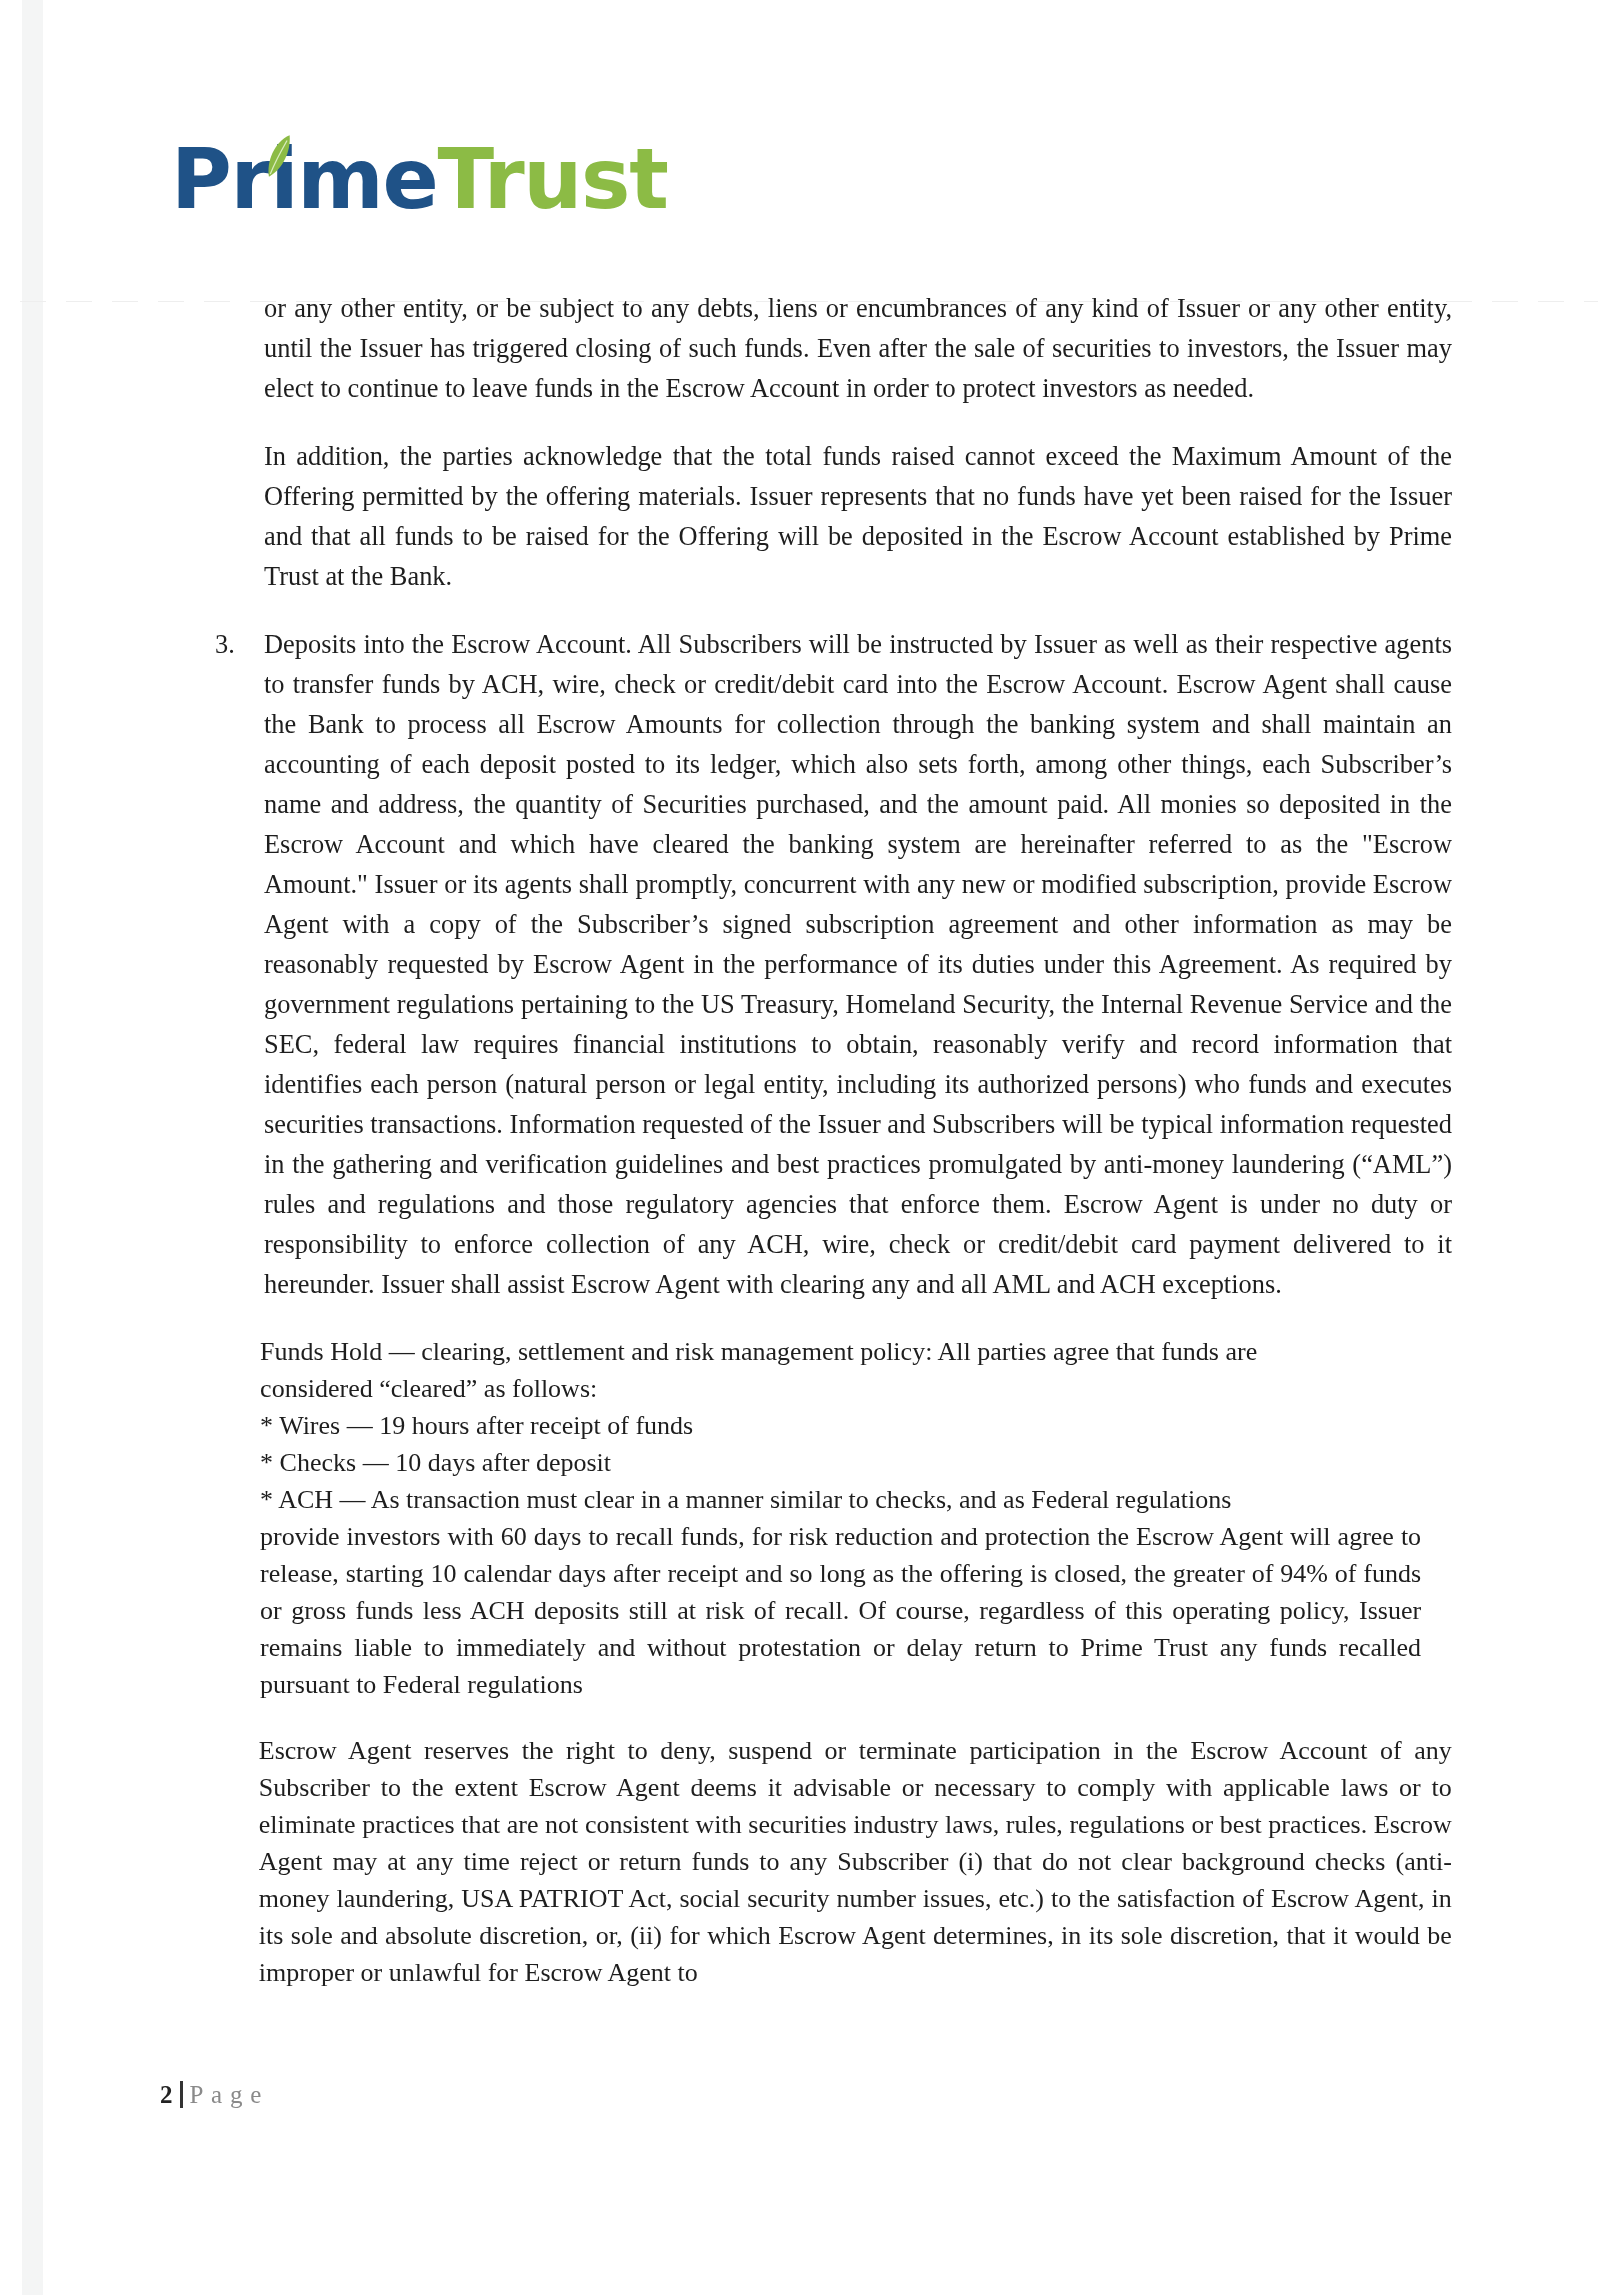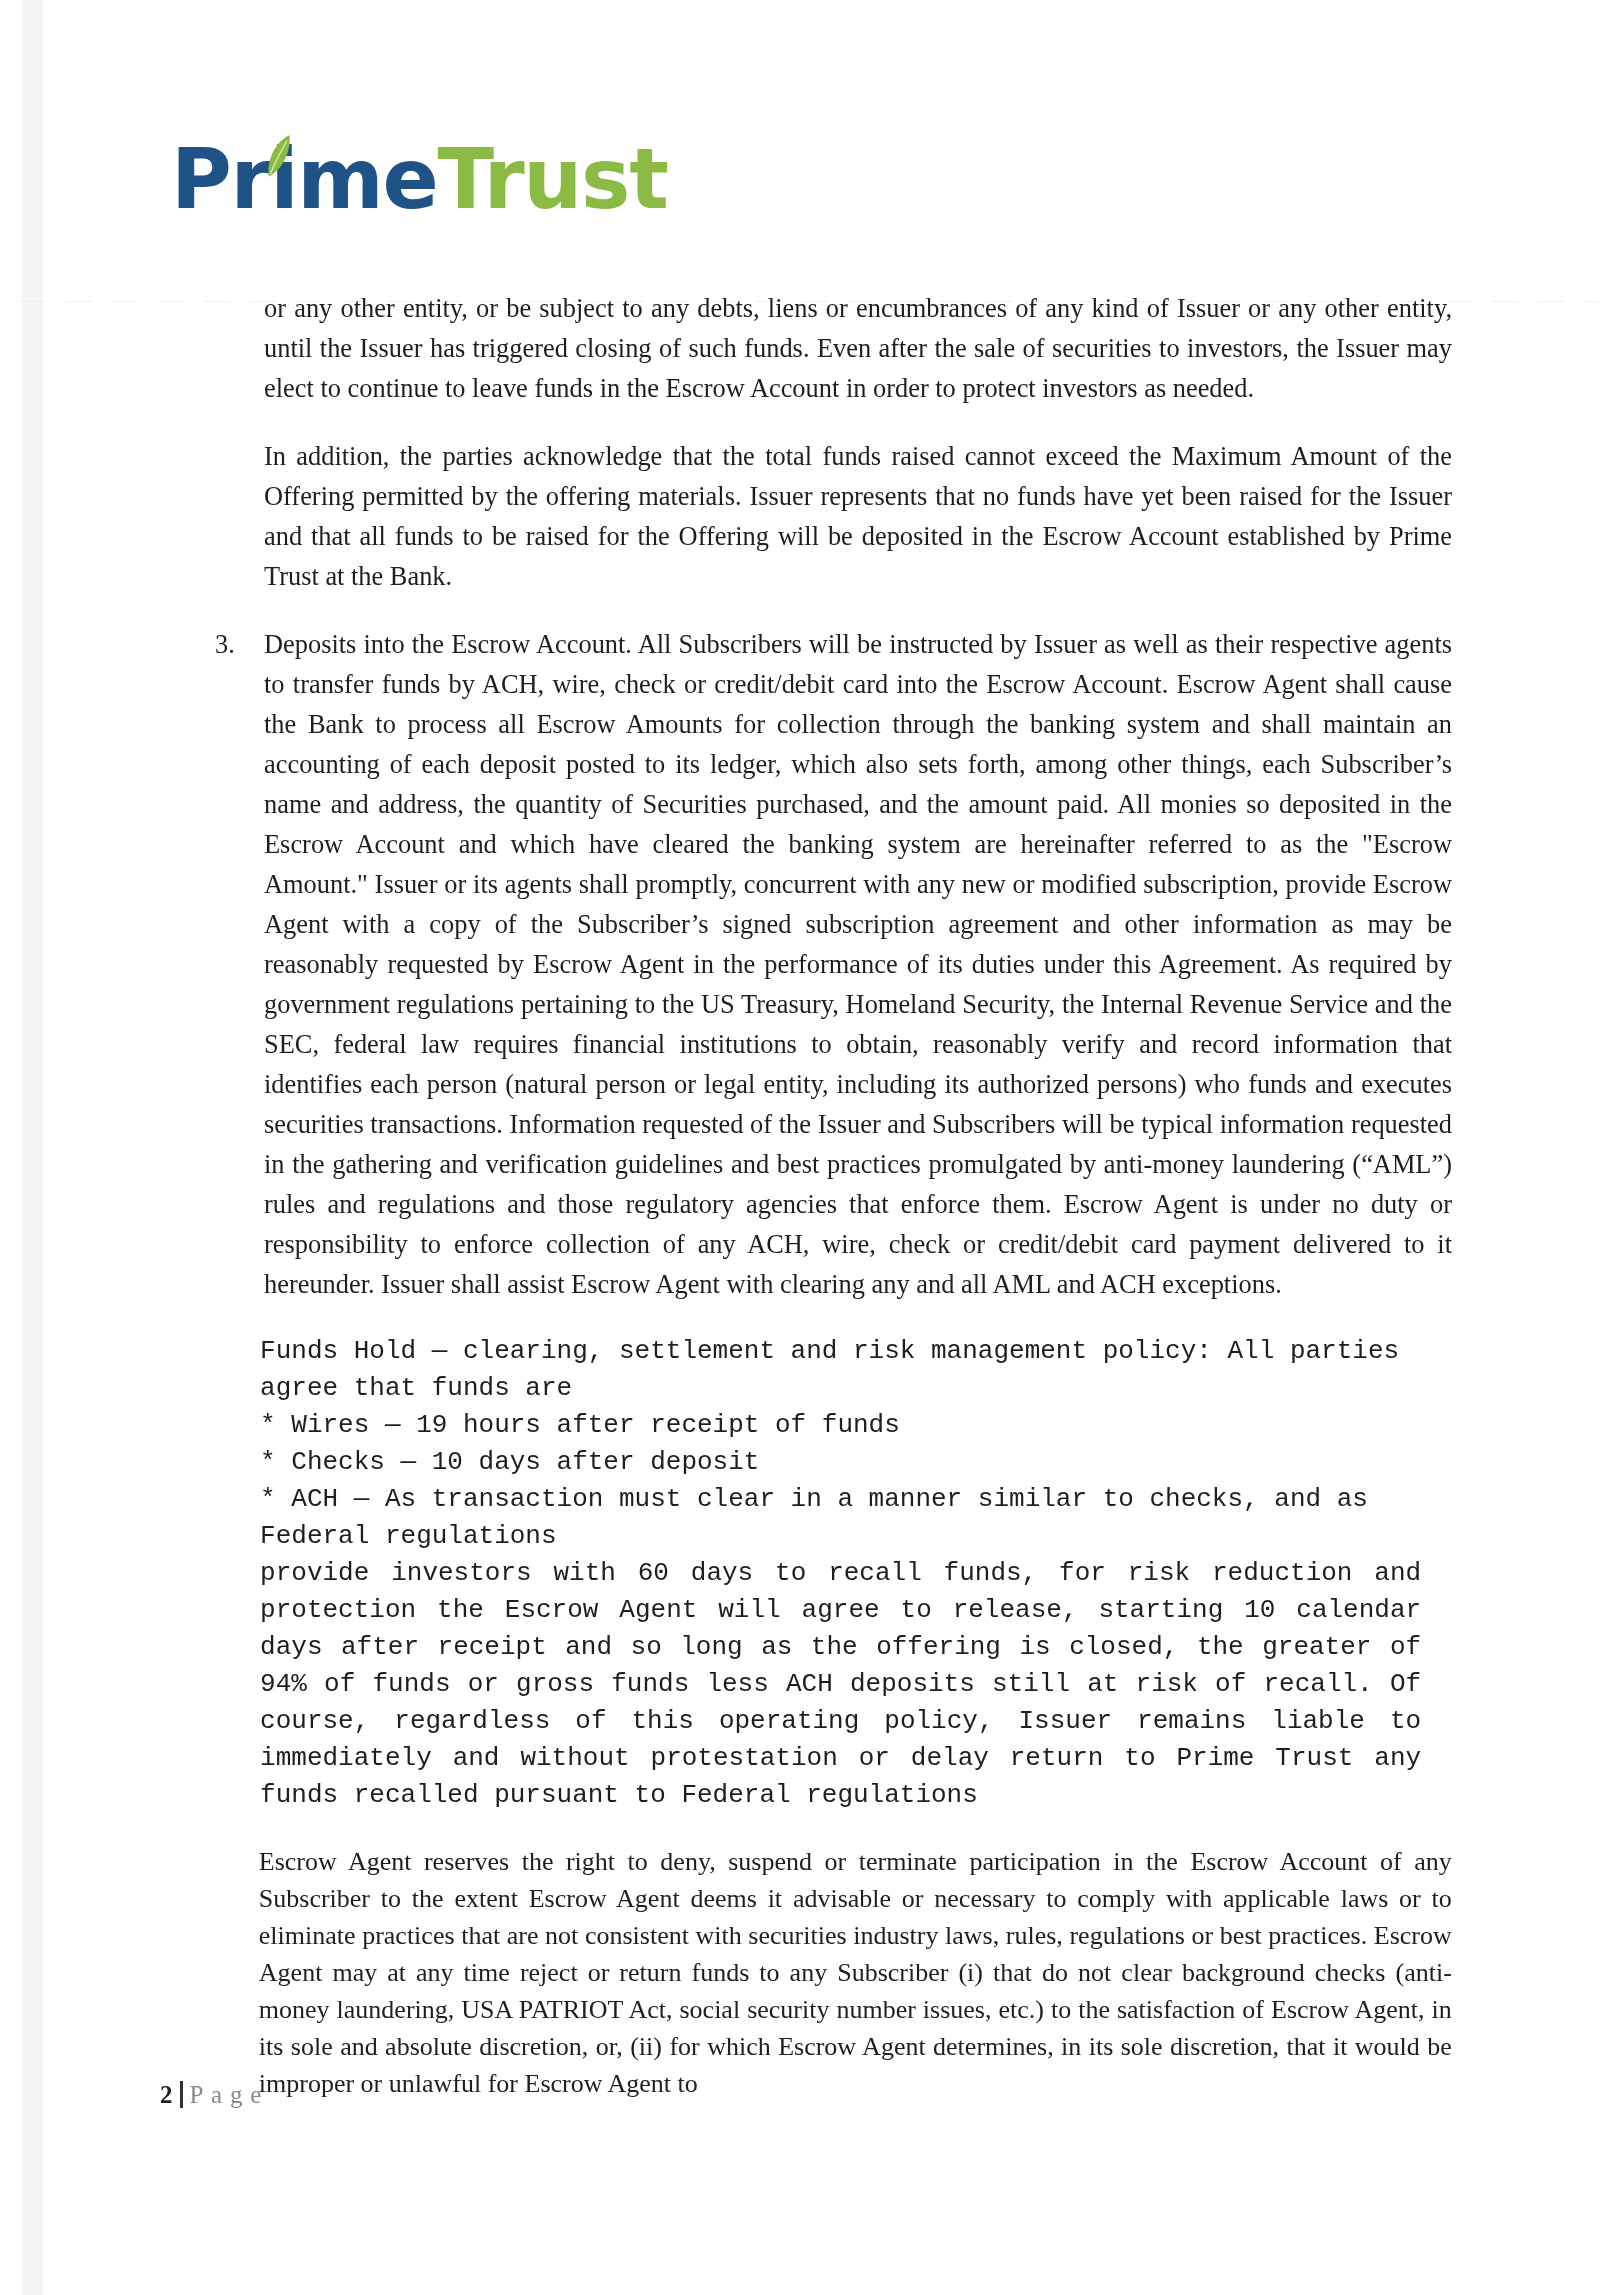--- a/index.html
+++ b/index.html
@@ -75,21 +75,20 @@
       top: 0;
     }
     .section .heading {
       font-weight: 400;
     }
     .policy {
       margin: 16px 0 29px -3.9px;
       width: 1161px;
       font-size: 26px;
       line-height: 37px;
-      font-family: Liberation Mono, monospace;
     }
     .policy .line { display: block; }
     .policy .wrap { text-align: justify; }
     .reserve {
       margin: 0 0 0 -5.2px;
       width: 1193px;
       font-size: 26px;
       line-height: 37px;
       text-align: justify;
     }
@@ -132,20 +131,21 @@
 
   <p class="para">In addition, the parties acknowledge that the total funds raised cannot exceed the Maximum Amount of the Offering permitted by the offering materials. Issuer represents that no funds have yet been raised for the Issuer and that all funds to be raised for the Offering will be deposited in the Escrow Account established by Prime Trust at the Bank.</p>
 
   <div class="section">
     <span class="num">3.</span>
     <span class="heading">Deposits into the Escrow Account.</span><span> All Subscribers will be instructed by Issuer as well as their respective agents to transfer funds by ACH, wire, check or credit/debit card into the Escrow Account. Escrow Agent shall cause the Bank to process all Escrow Amounts for collection through the banking system and shall maintain an accounting of each deposit posted to its ledger, which also sets forth, among other things, each Subscriber’s name and address, the quantity of Securities purchased, and the amount paid. All monies so deposited in the Escrow Account and which have cleared the banking system are hereinafter referred to as the "Escrow Amount." Issuer or its agents shall promptly, concurrent with any new or modified subscription, provide Escrow Agent with a copy of the Subscriber’s signed subscription agreement and other information as may be reasonably requested by Escrow Agent in the performance of its duties under this Agreement. As required by government regulations pertaining to the US Treasury, Homeland Security, the Internal Revenue Service and the SEC, federal law requires financial institutions to obtain, reasonably verify and record information that identifies each person (natural person or legal entity, including its authorized persons) who funds and executes securities transactions. Information requested of the Issuer and Subscribers will be typical information requested in the gathering and verification guidelines and best practices promulgated by anti-money laundering (“AML”) rules and regulations and those regulatory agencies that enforce them. Escrow Agent is under no duty or responsibility to enforce collection of any ACH, wire, check or credit/debit card payment delivered to it hereunder. Issuer shall assist Escrow Agent with clearing any and all AML and ACH exceptions.</span>
   </div>
 
   <div class="policy">
     <span class="line">Funds Hold — clearing, settlement and risk management policy: All parties agree that funds are</span>
+    <span class="line">considered “cleared” as follows:</span>
     <span class="line">* Wires — 19 hours after receipt of funds</span>
     <span class="line">* Checks — 10 days after deposit</span>
     <span class="line">* ACH — As transaction must clear in a manner similar to checks, and as Federal regulations</span>
     <span class="line wrap">provide investors with 60 days to recall funds, for risk reduction and protection the Escrow Agent will agree to release, starting 10 calendar days after receipt and so long as the offering is closed, the greater of 94% of funds or gross funds less ACH deposits still at risk of recall. Of course, regardless of this operating policy, Issuer remains liable to immediately and without protestation or delay return to Prime Trust any funds recalled pursuant to Federal regulations</span>
   </div>
 
   <p class="reserve">Escrow Agent reserves the right to deny, suspend or terminate participation in the Escrow Account of any Subscriber to the extent Escrow Agent deems it advisable or necessary to comply with applicable laws or to eliminate practices that are not consistent with securities industry laws, rules, regulations or best practices. Escrow Agent may at any time reject or return funds to any Subscriber (i) that do not clear background checks (anti-money laundering, USA PATRIOT Act, social security number issues, etc.) to the satisfaction of Escrow Agent, in its sole and absolute discretion, or, (ii) for which Escrow Agent determines, in its sole discretion, that it would be improper or unlawful for Escrow Agent to</p>
 </div>
 
 <div class="footer">

